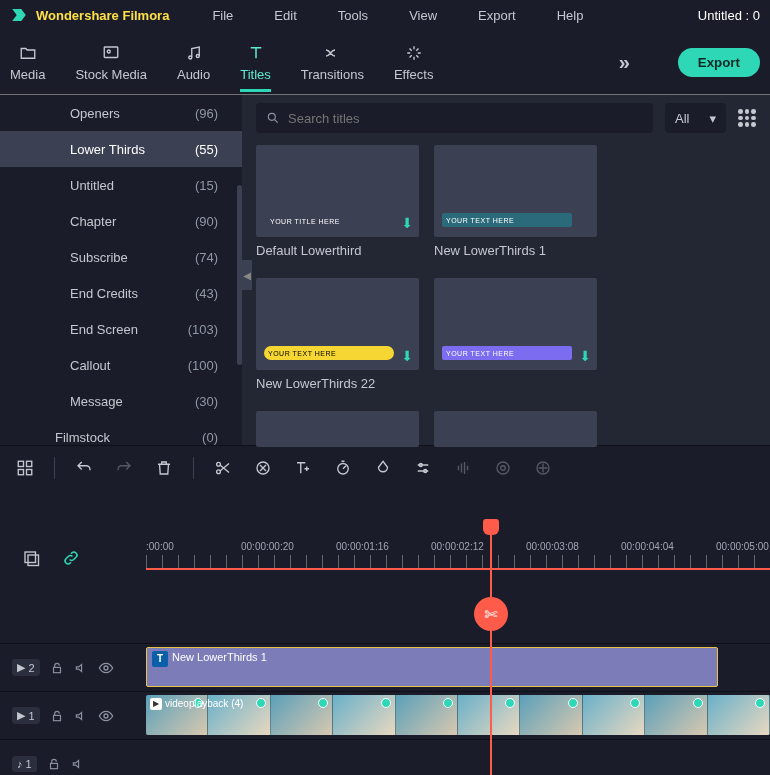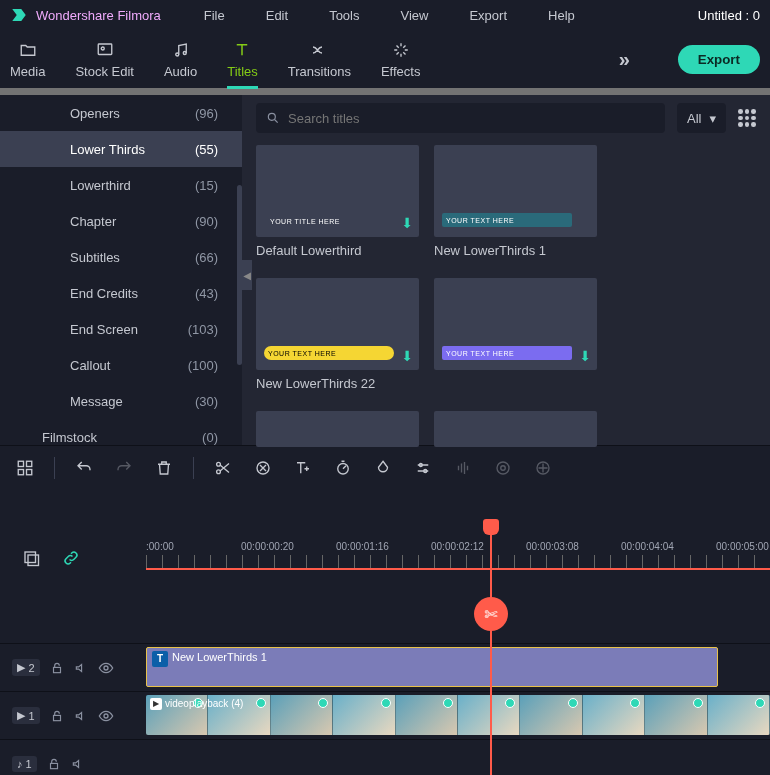--- a/index.html
+++ b/index.html
@@ -1,51 +1,51 @@
 <!DOCTYPE html>
 <html><head>
 <meta charset="utf-8">
 <style>
 * { margin: 0; padding: 0; box-sizing: border-box; font-family: -apple-system, "Segoe UI", Arial, sans-serif; }
 body { background: #1a1d29; color: #c5c8d0; width: 770px; height: 775px; overflow: hidden; font-size: 13px; }
 
 .titlebar { height: 30px; display: flex; align-items: center; padding: 0 10px; background: #1a1d29; }
 .logo { width: 18px; height: 18px; margin-right: 8px; display:flex; align-items:center; justify-content:center; }
 .logo svg { width:18px; height:18px; }
-.app-name { color: #f0abfc; font-weight: 400; margin-right: 20px; }
+.app-name { color: #fde047; font-weight: 700; margin-right: 20px; }
 .menubar { display: flex; gap: 18px; }
 .menubar span { cursor: default; margin-left: 23px; }
 .proj-name { margin-left: auto; color: #fff; }
 
-.tabs { height: 65px; display: flex; align-items: center; padding: 0 10px; gap: 30px; background: #1a1d29; border-bottom: 7px solid #737373; position: relative; }
+.tabs { height: 65px; display: flex; align-items: center; padding: 0 10px; gap: 30px; background: #1a1d29; border-bottom: 1px solid #737373; position: relative; }
 .tab { display: flex; flex-direction: column; align-items: center; gap: 4px; cursor: pointer; color: #c5c8d0; }
-.tab.active { color: #84cc16; }
+.tab.active { color: #5eead4; }
 .tab .ic { width: 20px; height: 20px; display: flex; align-items: center; justify-content: center; font-size: 16px; }
 .tab-label { font-size: 13px; }
 .tab.active .tab-label { position: relative; }
 .tab.active .tab-label::after { content:""; position:absolute; left:0; right:0; bottom:-10px; height:3px; background:#2ed8b6; }
 .tab-more { margin-left: auto; font-size: 20px; font-weight: bold; letter-spacing: -2px; cursor:pointer; }
 .export-btn { background: #2ed8b6; color: #0b2a24; font-weight: 600; padding: 7px 20px; border-radius: 18px; margin-left: 20px; border:none; cursor:pointer; }
 
 .browser { display: flex; height: 350px; background: #22c55e; }
 .sidebar { width: 242px; background: #1a1d29; overflow: hidden; position:relative; }
 .cat-row { display: flex; align-items: center; justify-content: space-between; padding: 0 24px 0 70px; height: 36px; cursor: pointer; }
 .cat-row .nm { color: #c5c8d0; }
 .cat-row .ct { color: #9097a5; }
 .cat-row.active { background: #3b4052; gap: 8px; }
 .cat-row.active .nm, .cat-row.active .ct { color: #fff; }
-.cat-row.root { padding-left: 42px; }
+.cat-row.root { padding-left: 55px; }
 .scroll-ind { position:absolute; right:0; top:90px; width:5px; height:180px; background:#3b4052; border-radius:3px; }
 .collapse-handle { position:absolute; left:242px; top:260px; width:10px; height:30px; background:#3b4052; display:flex; align-items:center; justify-content:center; color:#888; font-size:10px; cursor:pointer; z-index:10; }
 
 .content { flex: 1; background: #232633; padding: 8px 14px; }
 .search-row { display: flex; align-items: center; gap: 12px; margin-bottom: 12px; }
 .search-box { flex:1; display:flex; align-items:center; background:#1a1d29; border-radius:4px; height:30px; padding:0 10px; gap:8px; }
 .search-box input { flex:1; background:transparent; border:none; outline:none; color:#c5c8d0; font-size:13px; }
-.filter { display:flex; align-items:center; gap:8px; background:#1a1d29; border-radius:4px; height:30px; padding:0 10px; cursor:pointer; }
+.filter { display:flex; align-items:center; gap:20px; background:#1a1d29; border-radius:4px; height:30px; padding:0 10px; cursor:pointer; }
 .grid-ic { width:18px; height:18px; display:grid; grid-template-columns:1fr 1fr 1fr; grid-template-rows:1fr 1fr 1fr; gap:2px; cursor:pointer; }
 .grid-ic span { background:#c5c8d0; border-radius:50%; }
 
 .thumbs { display:grid; grid-template-columns: repeat(2, 163px); gap: 20px 15px; }
 .thumb { cursor:pointer; }
 .thumb .preview { width:163px; height:92px; background:#3b4052; border-radius:2px; position:relative; display:flex; align-items:flex-end; }
 .thumb .dl { position:absolute; right:6px; bottom:6px; color:#2ed8b6; font-size:14px; }
 .thumb .caption { margin-top:6px; color:#c5c8d0; font-size:13px; }
 .lt-bar { height:14px; margin:0 8px 10px 8px; width:80%; display:flex; align-items:center; border-radius:2px; }
 .lt-text { font-size:7px; letter-spacing:0.5px; padding:2px 4px; color:#fff; }
@@ -121,21 +121,21 @@
       </div>
     <div class="tab-label">Media</div>
   </div>
   <div class="tab">
     <div class="ic">
         <svg width="18" height="18" viewBox="0 0 24 24" fill="none" stroke="currentColor" stroke-width="1.8">
           <rect x="3" y="4" width="18" height="14" rx="1"></rect>
           <circle cx="9" cy="10" r="2"></circle>
         </svg>
       </div>
-    <div class="tab-label">Stock Edit</div>
+    <div class="tab-label">Stock Media</div>
   </div>
   <div class="tab">
     <div class="ic">
         <svg width="18" height="18" viewBox="0 0 24 24" fill="none" stroke="currentColor" stroke-width="1.8">
           <path d="M9 18V6l10-2v12"></path>
           <circle cx="7" cy="18" r="2"></circle>
           <circle cx="17" cy="16" r="2"></circle>
         </svg>
       </div>
     <div class="tab-label">Audio</div>
@@ -172,30 +172,30 @@
   <div class="sidebar">
     <div class="cat-row">
         <span class="nm">Openers</span>
         <span class="ct">(96)</span>
       </div>
     <div class="cat-row active">
         <span class="nm">Lower Thirds</span>
         <span class="ct">(55)</span>
       </div>
     <div class="cat-row">
-        <span class="nm">Lowerthird</span>
+        <span class="nm">Untitled</span>
         <span class="ct">(15)</span>
       </div>
     <div class="cat-row">
         <span class="nm">Chapter</span>
         <span class="ct">(90)</span>
       </div>
     <div class="cat-row">
-        <span class="nm">Subtitles</span>
-        <span class="ct">(66)</span>
+        <span class="nm">Subscribe</span>
+        <span class="ct">(74)</span>
       </div>
     <div class="cat-row">
         <span class="nm">End Credits</span>
         <span class="ct">(43)</span>
       </div>
     <div class="cat-row">
         <span class="nm">End Screen</span>
         <span class="ct">(103)</span>
       </div>
     <div class="cat-row">

